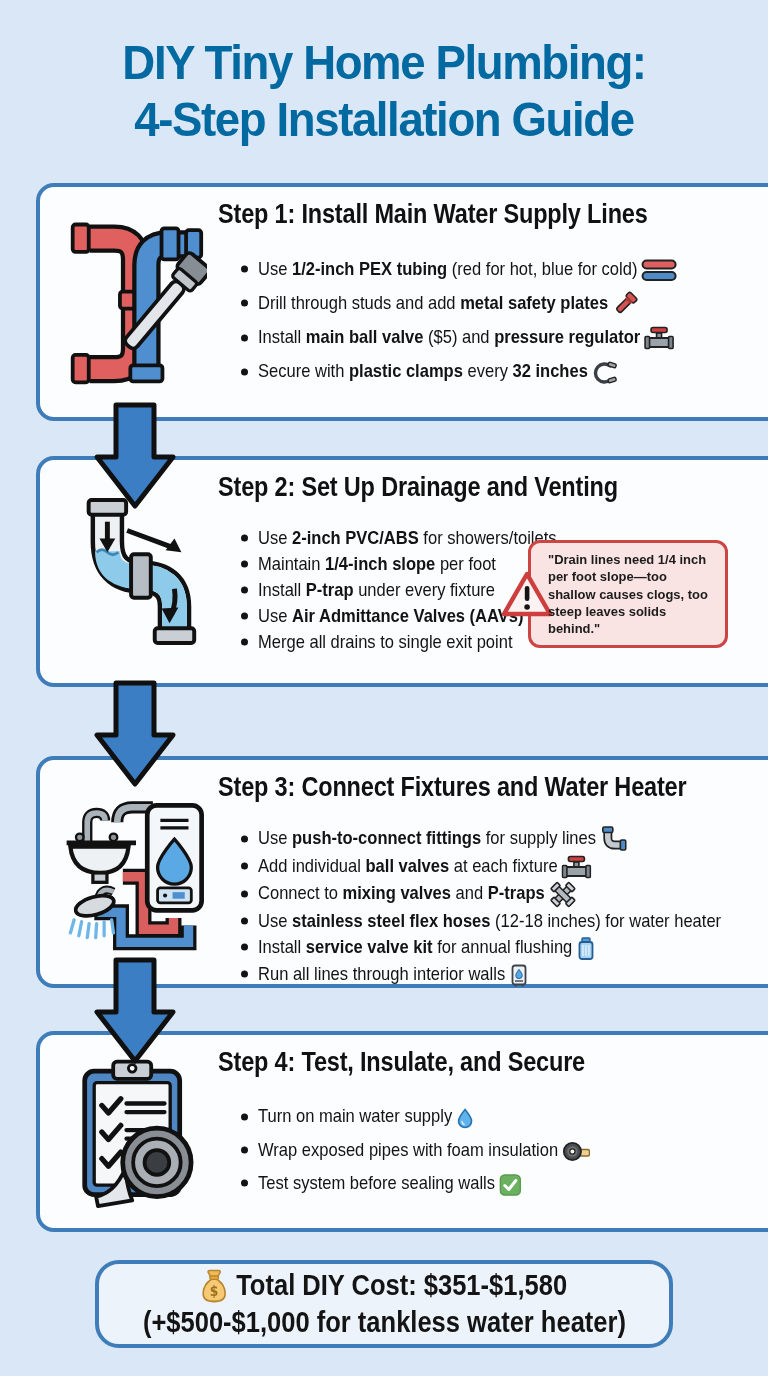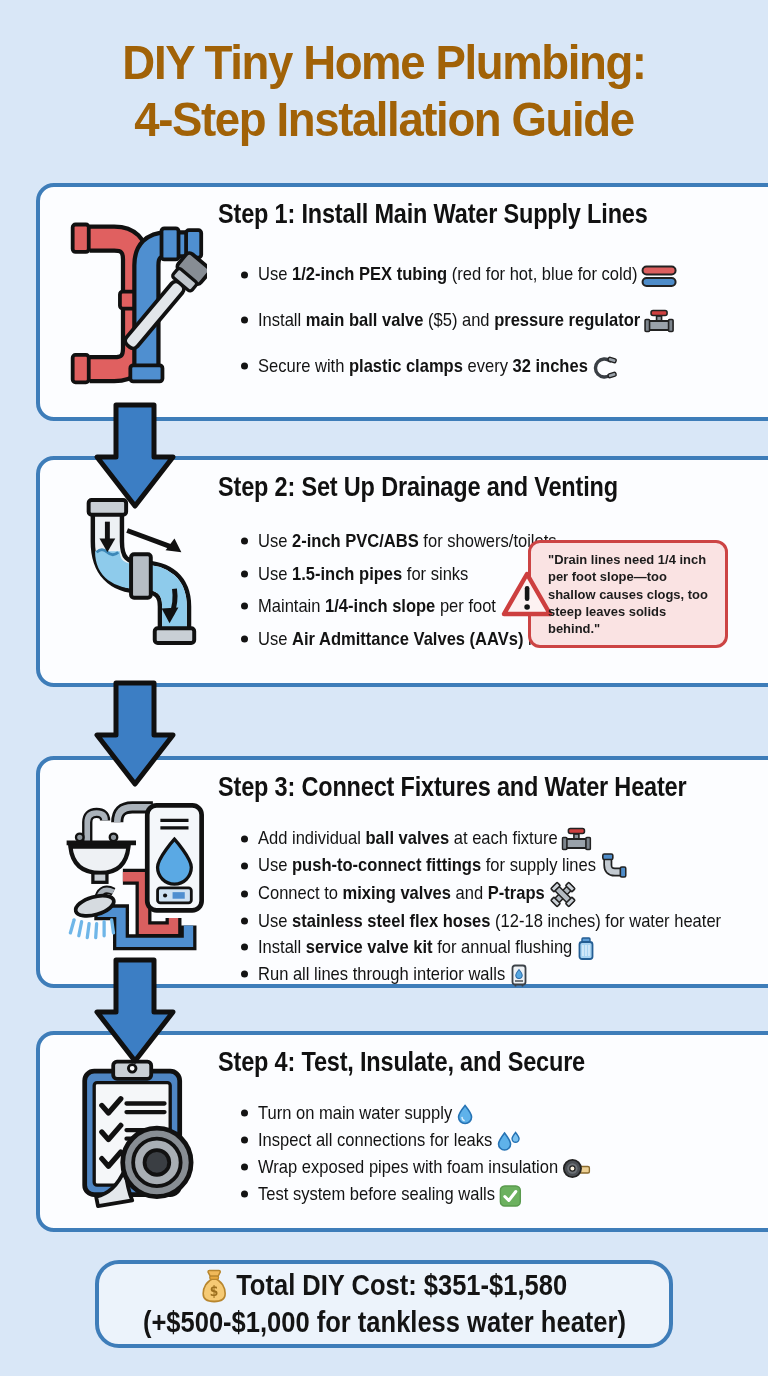--- a/index.html
+++ b/index.html
@@ -1,20 +1,20 @@
 <!DOCTYPE html>
 <html><head>
 <meta charset="utf-8">
 <style>
   html,body{margin:0;padding:0;}
   body{background:#d9e7f7;font-family:"Liberation Sans",sans-serif;}
   .page{position:relative;width:768px;height:1376px;background:#d9e7f7;overflow:hidden;}
 
   .title{position:absolute;top:34px;left:0;right:0;margin:0;text-align:center;
-         font-size:49px;font-weight:bold;line-height:57px;color:#a16207;letter-spacing:-1.5px;}
+         font-size:49px;font-weight:bold;line-height:57px;color:#0369a1;letter-spacing:-1.5px;}
   .title-line{display:block;transform:scaleX(.93);white-space:nowrap;}
 
   .step{position:absolute;left:36px;width:750px;background:#fcfdff;border:4px solid #3e7db9;
         border-radius:18px;box-sizing:border-box;z-index:1;}
   #step1{top:183px;height:238px}
   #step2{top:456px;height:231px}
   #step3{top:756px;height:232px}
   #step4{top:1031px;height:201px}
 
   .icon-col{position:absolute;left:12px;top:0;bottom:0;width:168px;
@@ -82,20 +82,27 @@
             </g>
           </svg></span>
     </div>
     <div class="text-col">
       <h2 class="step-heading">Step 1: Install Main Water Supply Lines</h2>
       <ul class="bullets">
           <li><span class="bt"><span>Use </span><b>1/2-inch PEX tubing</b><span> (red for hot, blue for cold)</span><span class="mini"><svg width="36" height="23" viewBox="0 0 36 23">
                   <rect x="1.5" y="1.5" width="33" height="8" rx="4" fill="#dd5f5f" stroke="#222" stroke-width="2"></rect>
                   <rect x="1.5" y="13" width="33" height="8" rx="4" fill="#4e8cc9" stroke="#222" stroke-width="2"></rect>
                 </svg></span></span></li>
+          <li><span class="bt"><span>Drill through studs and add </span><b>metal safety plates</b><span class="mini"><svg width="26" height="26" viewBox="0 0 26 26">
+                  <g transform="rotate(45 13 13)">
+                    <rect x="10" y="6" width="6" height="17" rx="2.5" fill="#d95252" stroke="#222" stroke-width="1.6"></rect>
+                    <rect x="7.5" y="1" width="11" height="6" rx="2" fill="#d95252" stroke="#222" stroke-width="1.6"></rect>
+                    <rect x="9" y="6.5" width="8" height="3" fill="#a83c3c"></rect>
+                  </g>
+                </svg></span></span></li>
           <li><span class="bt"><span>Install </span><b>main ball valve</b><span> ($5) and </span><b>pressure regulator</b><span class="mini"><svg width="30" height="25" viewBox="0 0 30 25">
                   <rect x="12.5" y="7" width="5" height="7" fill="#8f979e" stroke="#222" stroke-width="1.6"></rect>
                   <rect x="7" y="1.5" width="16" height="5" rx="2" fill="#cf4040" stroke="#222" stroke-width="1.6"></rect>
                   <rect x="4" y="12" width="22" height="9" rx="2" fill="#9aa2aa" stroke="#222" stroke-width="1.8"></rect>
                   <rect x="1" y="10.5" width="4.5" height="12" rx="1" fill="#7d858d" stroke="#222" stroke-width="1.6"></rect>
                   <rect x="24.5" y="10.5" width="4.5" height="12" rx="1" fill="#7d858d" stroke="#222" stroke-width="1.6"></rect>
                 </svg></span></span></li>
           <li><span class="bt"><span>Secure with </span><b>plastic clamps</b><span> every </span><b>32 inches</b><span class="mini"><svg width="26" height="24" viewBox="0 0 26 24">
                   <path d="M18 5 A9 9 0 1 0 18 19" fill="none" stroke="#3a3f45" stroke-width="3.4" stroke-linecap="round"></path>
                   <rect x="16" y="2" width="8" height="4" rx="1.5" transform="rotate(18 20 4)" fill="#9aa2aa" stroke="#222" stroke-width="1.4"></rect>
@@ -124,23 +131,24 @@
             <path d="M66 33 L112 50" stroke="#111" stroke-width="5"></path>
             <path d="M114 41 L121 55 L105 53 Z" fill="#111"></path>
             <path d="M114 92 Q116 106 111 118" stroke="#111" stroke-width="5" fill="none"></path>
             <path d="M101 112 L109 127 L118 111 Z" fill="#111"></path>
           </svg></span>
     </div>
     <div class="text-col">
       <h2 class="step-heading">Step 2: Set Up Drainage and Venting</h2>
       <ul class="bullets">
           <li><span class="bt"><span>Use </span><b>2-inch PVC/ABS</b><span> for showers/toilets</span></span></li>
-          <li><span class="bt"><span>Use </span><b>1.5-inch pipes</b><span> for sinks</span></span></li>
           <li><span class="bt"><span>Maintain </span><b>1/4-inch slope</b><span> per foot</span></span></li>
+          <li><span class="bt"><span>Install </span><b>P-trap</b><span> under every fixture</span></span></li>
           <li><span class="bt"><span>Use </span><b>Air Admittance Valves (AAVs)</b><span> instead of roof vents</span></span></li>
+          <li><span class="bt"><span>Merge all drains to single exit point</span></span></li>
         </ul>
     </div>
     <aside class="warning">
       <span class="warning-triangle"><svg width="52" height="48" viewBox="0 0 52 48">
             <path d="M26 4 L49 44 H3 Z" fill="#fdf2f2" stroke="#cd3f3f" stroke-width="4.5" stroke-linejoin="round"></path>
             <rect x="23.8" y="16" width="4.6" height="15" rx="2.2" fill="#151515"></rect>
             <circle cx="26.1" cy="37" r="2.8" fill="#151515"></circle>
           </svg></span>
       <span class="warning-text">"Drain lines need 1/4 inch per foot slope—too shallow causes clogs, too steep leaves solids behind."</span>
     </aside>
@@ -181,32 +189,32 @@
               <path d="M30 146 L28 161"></path>
               <path d="M38 146 L37 161"></path>
               <path d="M46 144 L46 159"></path>
               <path d="M54 142 L56 156"></path>
             </g>
           </svg></span>
     </div>
     <div class="text-col">
       <h2 class="step-heading">Step 3: Connect Fixtures and Water Heater</h2>
       <ul class="bullets">
+          <li><span class="bt"><span>Use </span><b>push-to-connect fittings</b><span> for supply lines</span><span class="mini"><svg width="26" height="27" viewBox="0 0 26 27">
+                  <path d="M7 5 V12 Q7 19 14 19 H21" fill="none" stroke="#222" stroke-width="9"></path>
+                  <path d="M7 5 V12 Q7 19 14 19 H21" fill="none" stroke="#c3cad1" stroke-width="5.6"></path>
+                  <rect x="2" y="1" width="10" height="5.5" rx="1.5" fill="#4e8cc9" stroke="#222" stroke-width="1.6"></rect>
+                  <rect x="19.5" y="14" width="5.5" height="10" rx="1.5" fill="#4e8cc9" stroke="#222" stroke-width="1.6"></rect>
+                </svg></span></span></li>
           <li><span class="bt"><span>Add individual </span><b>ball valves</b><span> at each fixture</span><span class="mini"><svg width="30" height="25" viewBox="0 0 30 25">
                   <rect x="12.5" y="7" width="5" height="7" fill="#8f979e" stroke="#222" stroke-width="1.6"></rect>
                   <rect x="7" y="1.5" width="16" height="5" rx="2" fill="#cf4040" stroke="#222" stroke-width="1.6"></rect>
                   <rect x="4" y="12" width="22" height="9" rx="2" fill="#9aa2aa" stroke="#222" stroke-width="1.8"></rect>
                   <rect x="1" y="10.5" width="4.5" height="12" rx="1" fill="#7d858d" stroke="#222" stroke-width="1.6"></rect>
                   <rect x="24.5" y="10.5" width="4.5" height="12" rx="1" fill="#7d858d" stroke="#222" stroke-width="1.6"></rect>
-                </svg></span></span></li>
-          <li><span class="bt"><span>Use </span><b>push-to-connect fittings</b><span> for supply lines</span><span class="mini"><svg width="26" height="27" viewBox="0 0 26 27">
-                  <path d="M7 5 V12 Q7 19 14 19 H21" fill="none" stroke="#222" stroke-width="9"></path>
-                  <path d="M7 5 V12 Q7 19 14 19 H21" fill="none" stroke="#c3cad1" stroke-width="5.6"></path>
-                  <rect x="2" y="1" width="10" height="5.5" rx="1.5" fill="#4e8cc9" stroke="#222" stroke-width="1.6"></rect>
-                  <rect x="19.5" y="14" width="5.5" height="10" rx="1.5" fill="#4e8cc9" stroke="#222" stroke-width="1.6"></rect>
                 </svg></span></span></li>
           <li><span class="bt"><span>Connect to </span><b>mixing valves</b><span> and </span><b>P-traps</b><span class="mini"><svg width="27" height="27" viewBox="0 0 27 27">
                   <g transform="rotate(45 13.5 13.5)" stroke="#222" stroke-width="1.6" fill="#b3bac1">
                     <rect x="10.5" y="1" width="6" height="25" rx="1"></rect>
                     <rect x="1" y="10.5" width="25" height="6" rx="1"></rect>
                     <rect x="9" y="0.8" width="9" height="4.5" rx="1" fill="#ccd2d8"></rect>
                     <rect x="9" y="21.7" width="9" height="4.5" rx="1" fill="#ccd2d8"></rect>
                     <rect x="0.8" y="9" width="4.5" height="9" rx="1" fill="#ccd2d8"></rect>
                     <rect x="21.7" y="9" width="4.5" height="9" rx="1" fill="#ccd2d8"></rect>
                   </g>
@@ -254,24 +262,20 @@
             <circle cx="92" cy="112" r="13" fill="#3a3e43" stroke="#111" stroke-width="4"></circle>
           </svg></span>
     </div>
     <div class="text-col">
       <h2 class="step-heading">Step 4: Test, Insulate, and Secure</h2>
       <ul class="bullets">
           <li><span class="bt"><span>Turn on main water supply</span><span class="mini"><svg width="16" height="21" viewBox="0 0 16 21">
                   <path d="M8 1.5 C8 1.5 1.5 9.5 1.5 13 a6.5 6.5 0 0 0 13 0 C14.5 9.5 8 1.5 8 1.5 Z" fill="#5fb2ea" stroke="#2673b4" stroke-width="1.6"></path>
                   <path d="M5 13.5 a3.2 3.2 0 0 0 2 3" stroke="#d6edfb" stroke-width="1.6" fill="none" stroke-linecap="round"></path>
                 </svg></span></span></li>
-          <li><span class="bt"><span>Inspect all connections for leaks</span><span class="mini"><svg width="24" height="21" viewBox="0 0 24 21">
-                  <path d="M8 2 C8 2 2 9.8 2 13 a6 6 0 0 0 12 0 C14 9.8 8 2 8 2 Z" fill="#5fb2ea" stroke="#2673b4" stroke-width="1.6"></path>
-                  <path d="M19 1.5 C19 1.5 15.5 6 15.5 7.8 a3.5 3.5 0 0 0 7 0 C22.5 6 19 1.5 19 1.5 Z" fill="#7cc2f0" stroke="#2673b4" stroke-width="1.4"></path>
-                </svg></span></span></li>
           <li><span class="bt"><span>Wrap exposed pipes with foam insulation</span><span class="mini"><svg width="28" height="21" viewBox="0 0 28 21">
                   <rect x="14" y="8.5" width="13" height="6.5" rx="1.5" fill="#edd093" stroke="#8a6b2f" stroke-width="1.4"></rect>
                   <circle cx="10" cy="10.5" r="8.6" fill="#4a4e53" stroke="#222" stroke-width="1.8"></circle>
                   <circle cx="10" cy="10.5" r="5.2" fill="#6d7277"></circle>
                   <circle cx="10" cy="10.5" r="2.6" fill="#fdf6e4" stroke="#222" stroke-width="1.2"></circle>
                 </svg></span></span></li>
           <li><span class="bt"><span>Test system before sealing walls</span><span class="mini"><svg width="22" height="22" viewBox="0 0 22 22">
                   <rect x="1" y="1" width="20" height="20" rx="4.5" fill="#6cb15f" stroke="#5a9a4e" stroke-width="1.5"></rect>
                   <path d="M5.5 11.5 L9.5 15.5 L16.5 6.5" fill="none" stroke="#fff" stroke-width="3" stroke-linecap="round" stroke-linejoin="round"></path>
                 </svg></span></span></li>

